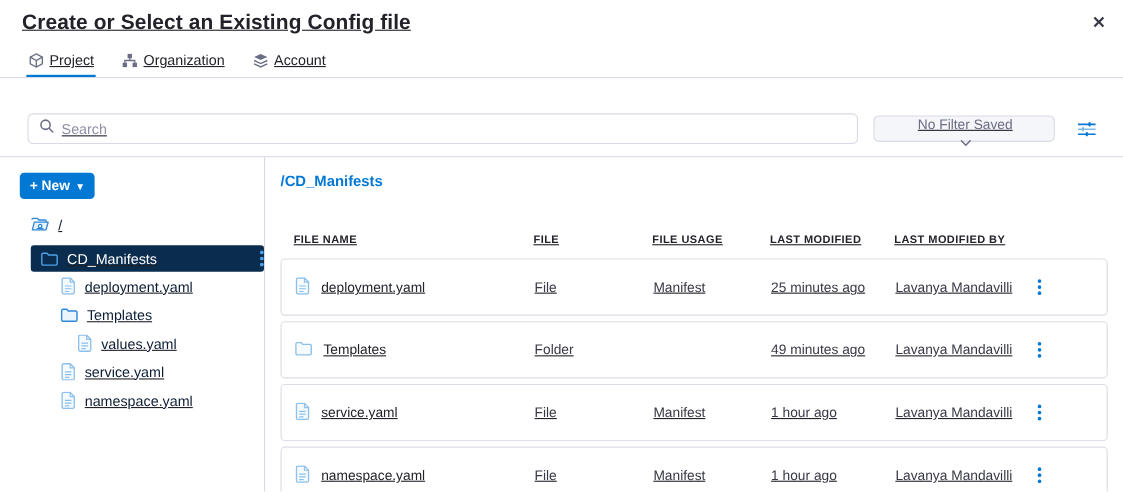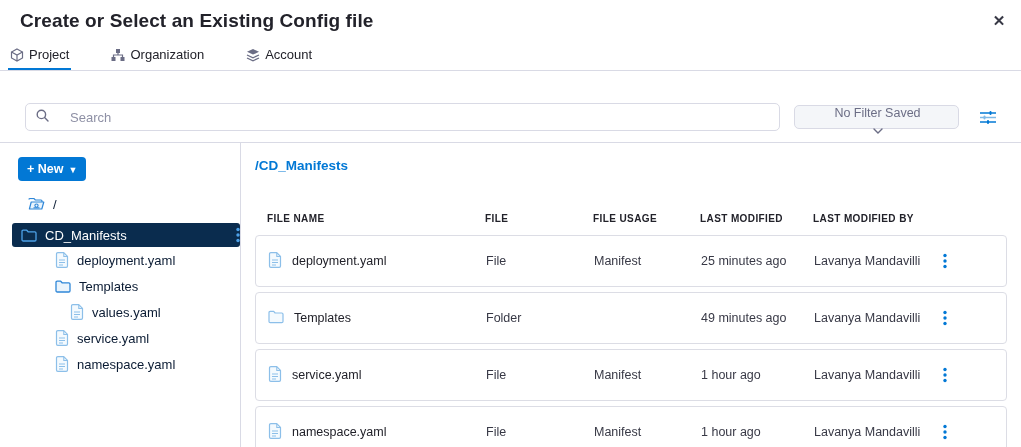--- a/index.html
+++ b/index.html
@@ -1,39 +1,39 @@
 <!DOCTYPE html>
 <html><head>
 <meta charset="utf-8">
 <style>
   * { margin:0; padding:0; box-sizing:border-box; }
   html,body { width:1021px; height:447px; overflow:hidden; background:#fff;
     font-family:"Liberation Sans", sans-serif; color:#22222a; }
-  .dialog { width:1021px; height:340px; background:#fff; position:relative; }
+  .dialog { width:1021px; height:340px; background:#fff; position:relative;text-decoration:underline; }
 
   
   .dlg-header { height:44px; padding:10px 20px 0 20px; position:relative; }
   .dlg-title { font-size:19px; font-weight:700; color:#22222a; letter-spacing:.1px; }
   .close-btn { position:absolute; top:11px; right:12px; width:20px; height:20px;
     border:none; background:none; cursor:pointer; color:#383946; font-size:15px;
     font-weight:700; line-height:20px; text-align:center; }
 
   
-  .tabs { height:27px; border-bottom:1px solid #d9dae5; display:flex; gap:38px;
-    padding-left:8px; align-items:center; }
+  .tabs { height:27px; border-bottom:1px solid #d9dae5; display:flex; gap:22px;
+    padding-left:24px; align-items:center; }
   .tab { display:flex; align-items:center; gap:5px; font-size:13px; color:#22222a;
     padding:3px 2px 6px 2px; cursor:pointer; border-bottom:2px solid transparent; }
   .tab.active { border-bottom:2px solid #0278d5; }
   .tab svg { display:block; }
 
   
   .toolbar-wrap { padding:32px 0 11px 0; border-bottom:1px solid #d9dae5; }
   .toolbar { display:flex; align-items:center; padding:0 20px 0 25px; height:28px; }
   .searchbox { flex:1; height:28px; border:1px solid #d9dae5; border-radius:5px;
-    display:flex; align-items:center; padding:0 10px; gap:21px; background:#fff; }
+    display:flex; align-items:center; padding:0 10px; gap:7px; background:#fff; }
   .searchbox input { border:none; outline:none; flex:1; font-size:13px;
     font-family:"Liberation Sans", sans-serif; color:#22222a; background:transparent; }
   .searchbox input::placeholder { color:#8e90a5; }
   .filter-select { width:165px; height:24px; margin-left:14px; background:#f4f6f9;
     border:1px solid #d9dae5; border-radius:5px; display:flex; align-items:center;
     justify-content:space-between; padding:0 10px 0 12px; cursor:pointer;flex-direction:column; }
   .filter-select .val { font-size:12.5px; color:#6b6d85; }
   .filter-icon-btn { width:26px; height:26px; margin-left:16px; border:none;
     background:none; cursor:pointer; display:flex; align-items:center; justify-content:center; }
 
@@ -42,21 +42,21 @@
   .sidebar { width:241px; border-right:1px solid #d9dae5; padding-top:14px; overflow:hidden; }
   .new-btn { margin-left:18px; height:24px; padding:0 9px; background:#0278d5; color:#fff;
     border:none; border-radius:4px; font-size:12.5px; font-weight:700; cursor:pointer;
     display:inline-flex; align-items:center; gap:5px; font-family:"Liberation Sans", sans-serif;text-align:right; }
   .new-btn .chev { font-size:9px; margin-top:1px; }
   .tree { margin-top:10px; }
   .tree-row { height:26px; display:flex; align-items:center; gap:8px; font-size:13px;
     color:#0a1b33; cursor:pointer; white-space:nowrap; }
   .tree-row.root { margin-bottom:6px; }
   .tree-row svg { flex:0 0 auto; display:block; }
-  .tree-row.selected { margin-left:12px; margin-right:0; padding-left:9px; 
+  .tree-row.selected { margin-left:28px; margin-right:0; padding-left:9px; 
     background:#0a2c4e; color:#fff; border-radius:3px; height:24px; }
   .tree-row.selected .spacer { flex:1; }
 
   .main { flex:1; padding:13px 14px 3px 14px; overflow:hidden; }
   .breadcrumb { font-size:13.5px; font-weight:700; color:#0278d5; cursor:pointer;
     display:inline-block; height:16px; }
   .tgrid { display:grid; grid-template-columns:218px 108px 107px 113px 120px 1fr;
     align-items:center; padding:0 12px; }
   .thead { margin-top:37px; height:14px; }
   .thead .th { font-size:10px; font-weight:700; color:#22222a; letter-spacing:.4px; }

